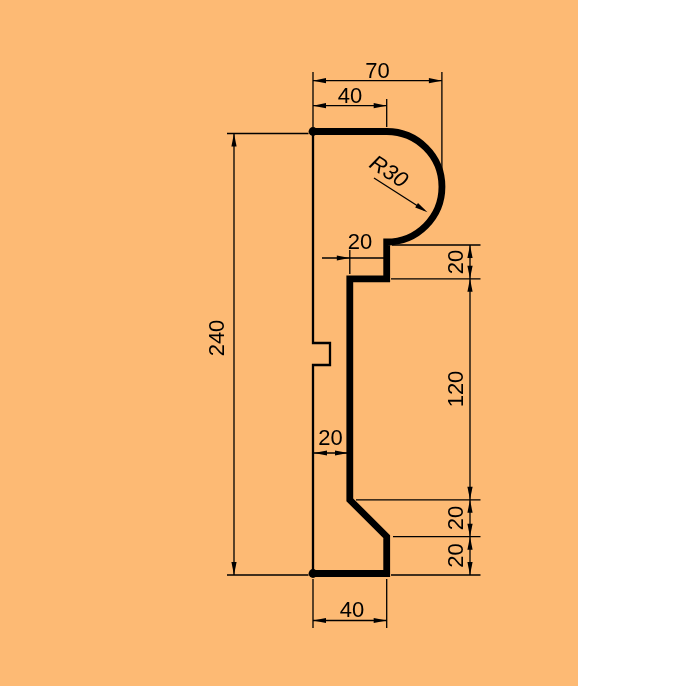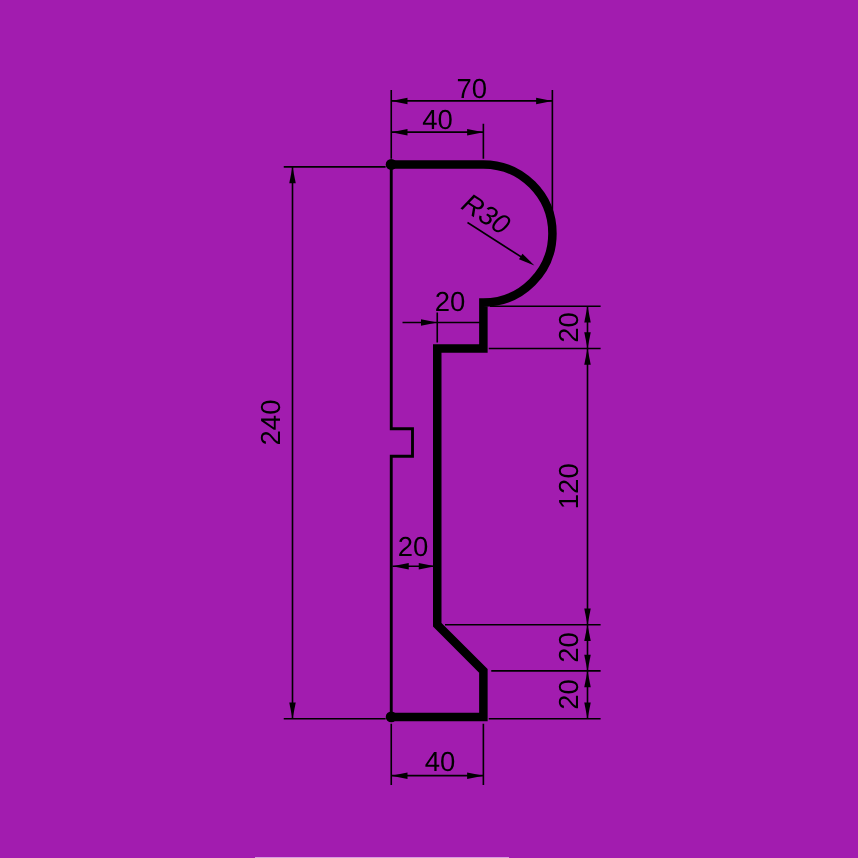--- a/index.html
+++ b/index.html
@@ -2,23 +2,23 @@
 <html><head>
 <meta charset="utf-8">
 <style>
   html, body {
     margin: 0;
     padding: 0;
     background: #ffffff;
   }
   .canvas {
     position: relative;
-    width: 686px;
+    width: 578px;
     height: 686px;
-    background: #a21caf;
+    background: #fdba74;
     overflow: hidden;
     font-family: "Liberation Sans", sans-serif;
   }
   svg { display: block; }
   .thick {
     fill: none;
     stroke: #000000;
     stroke-width: 6.8;
     stroke-linejoin: miter;
   }

